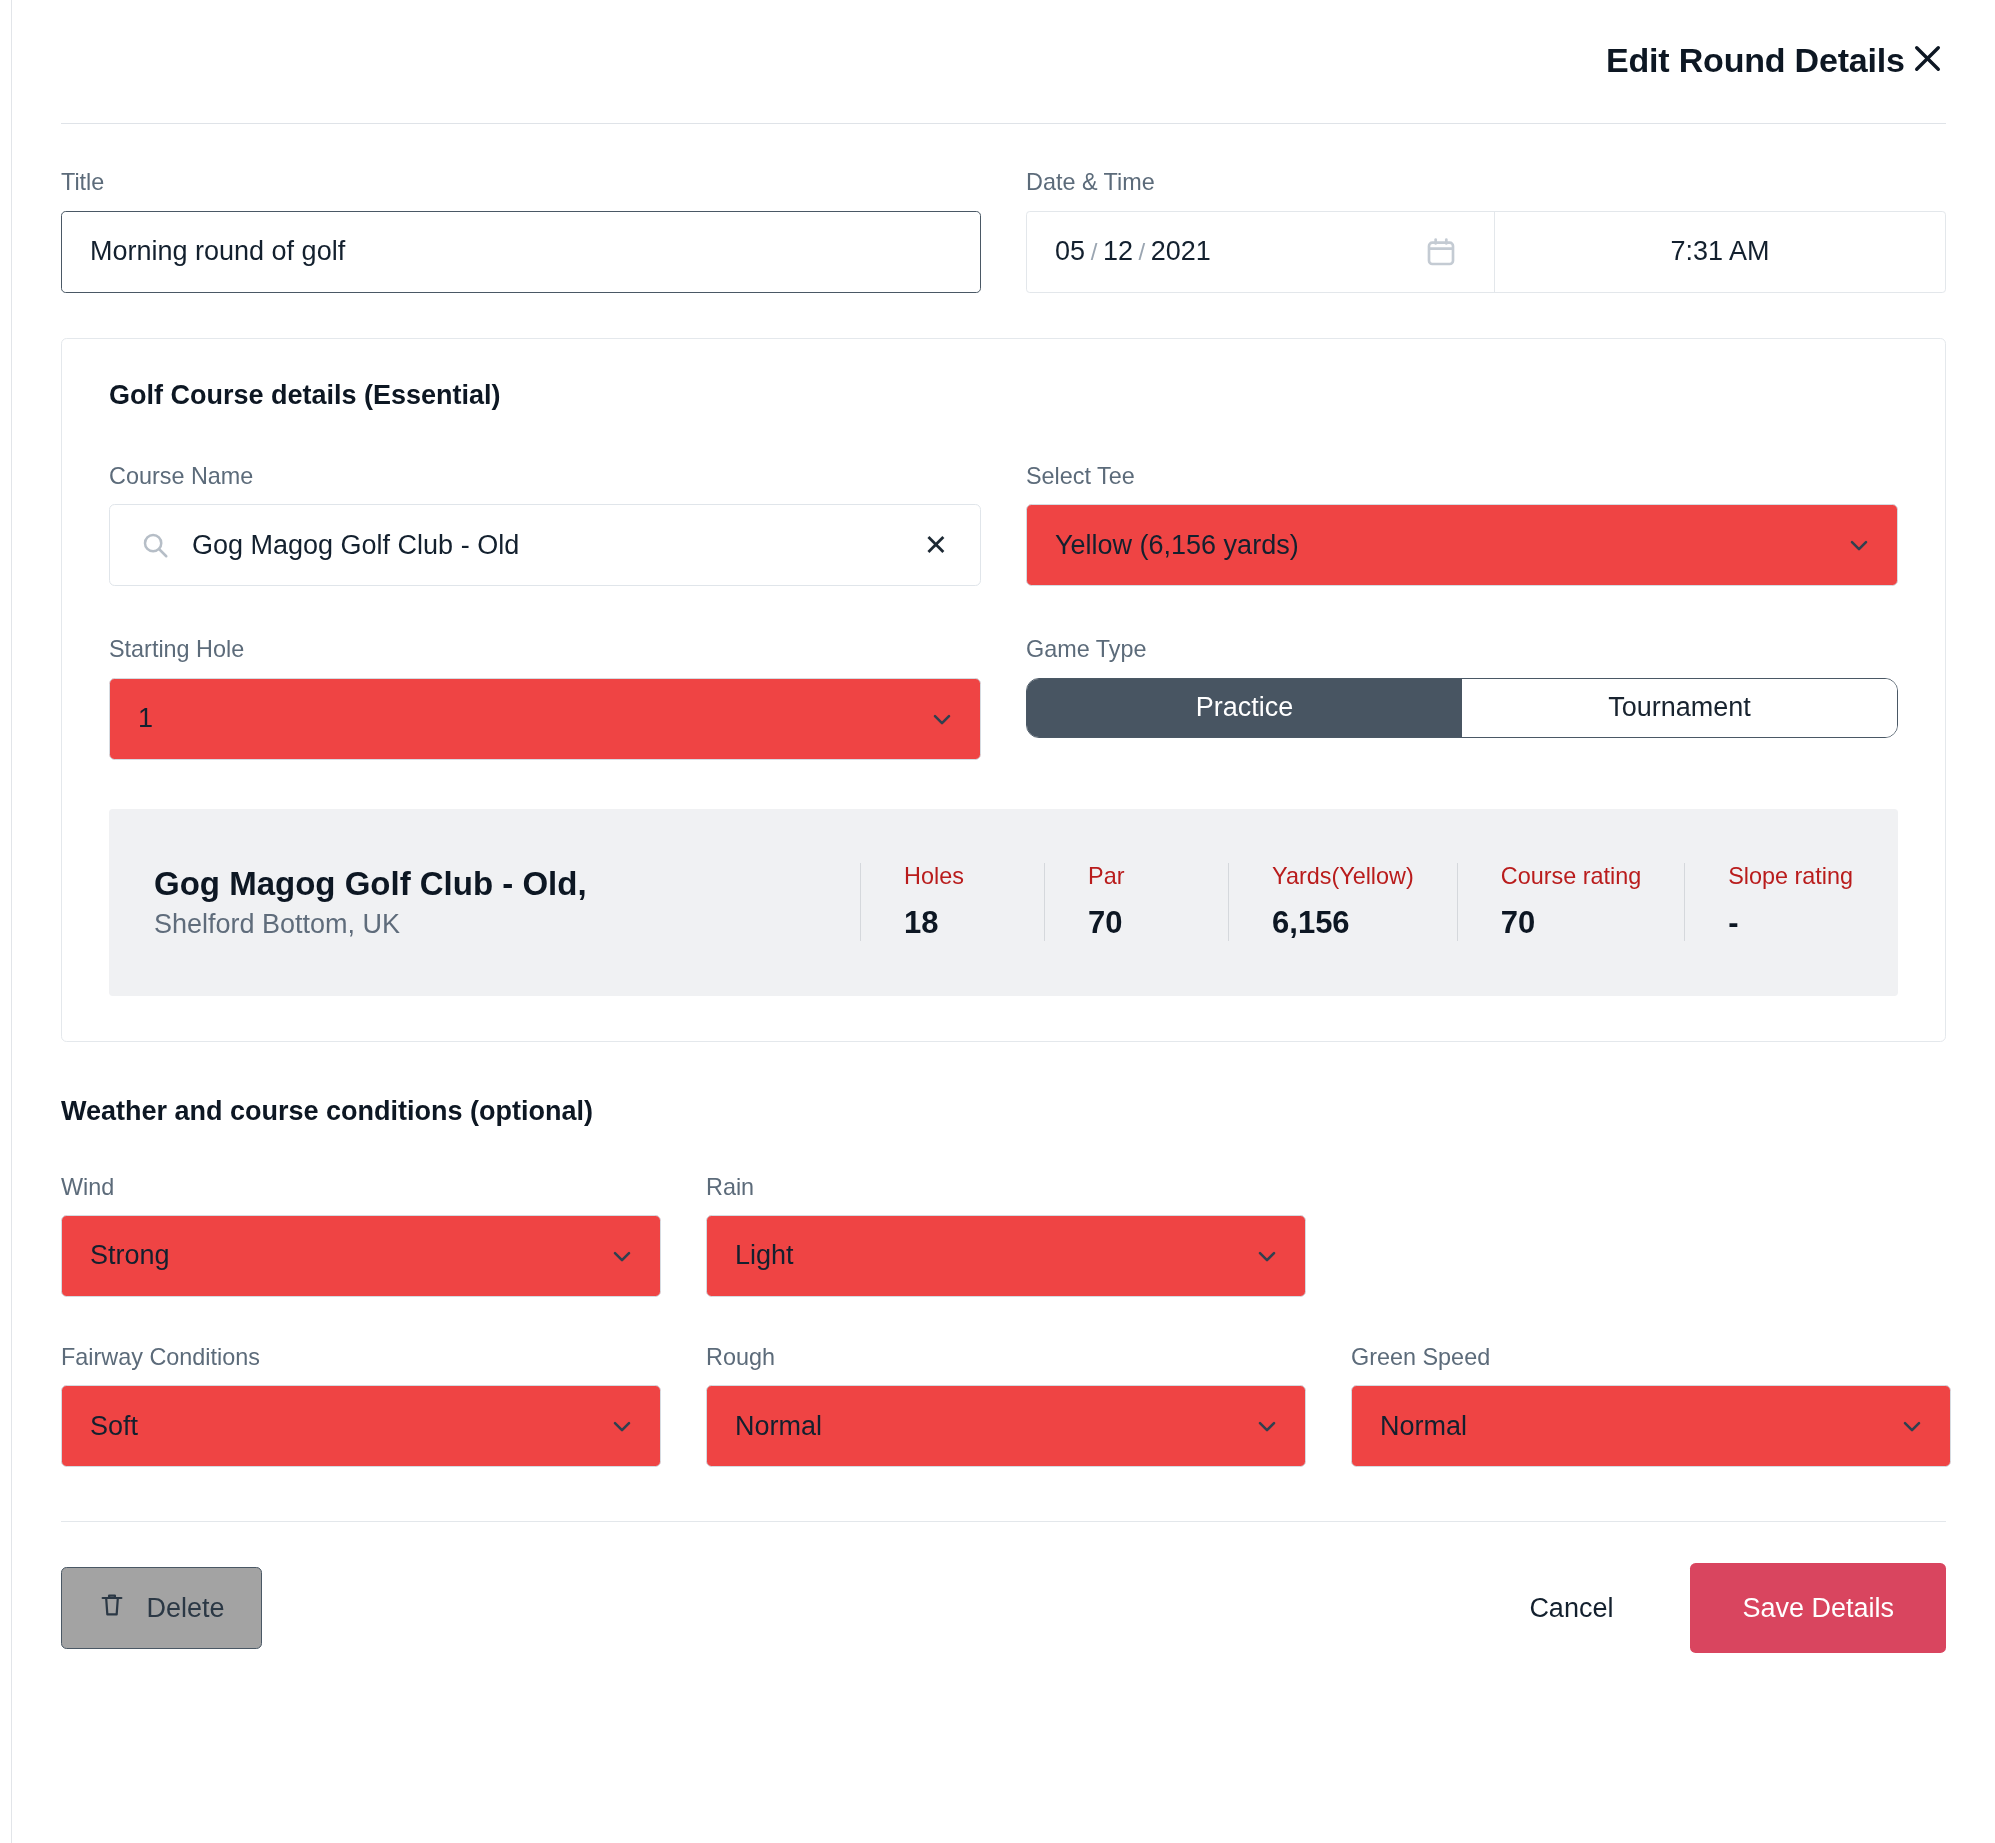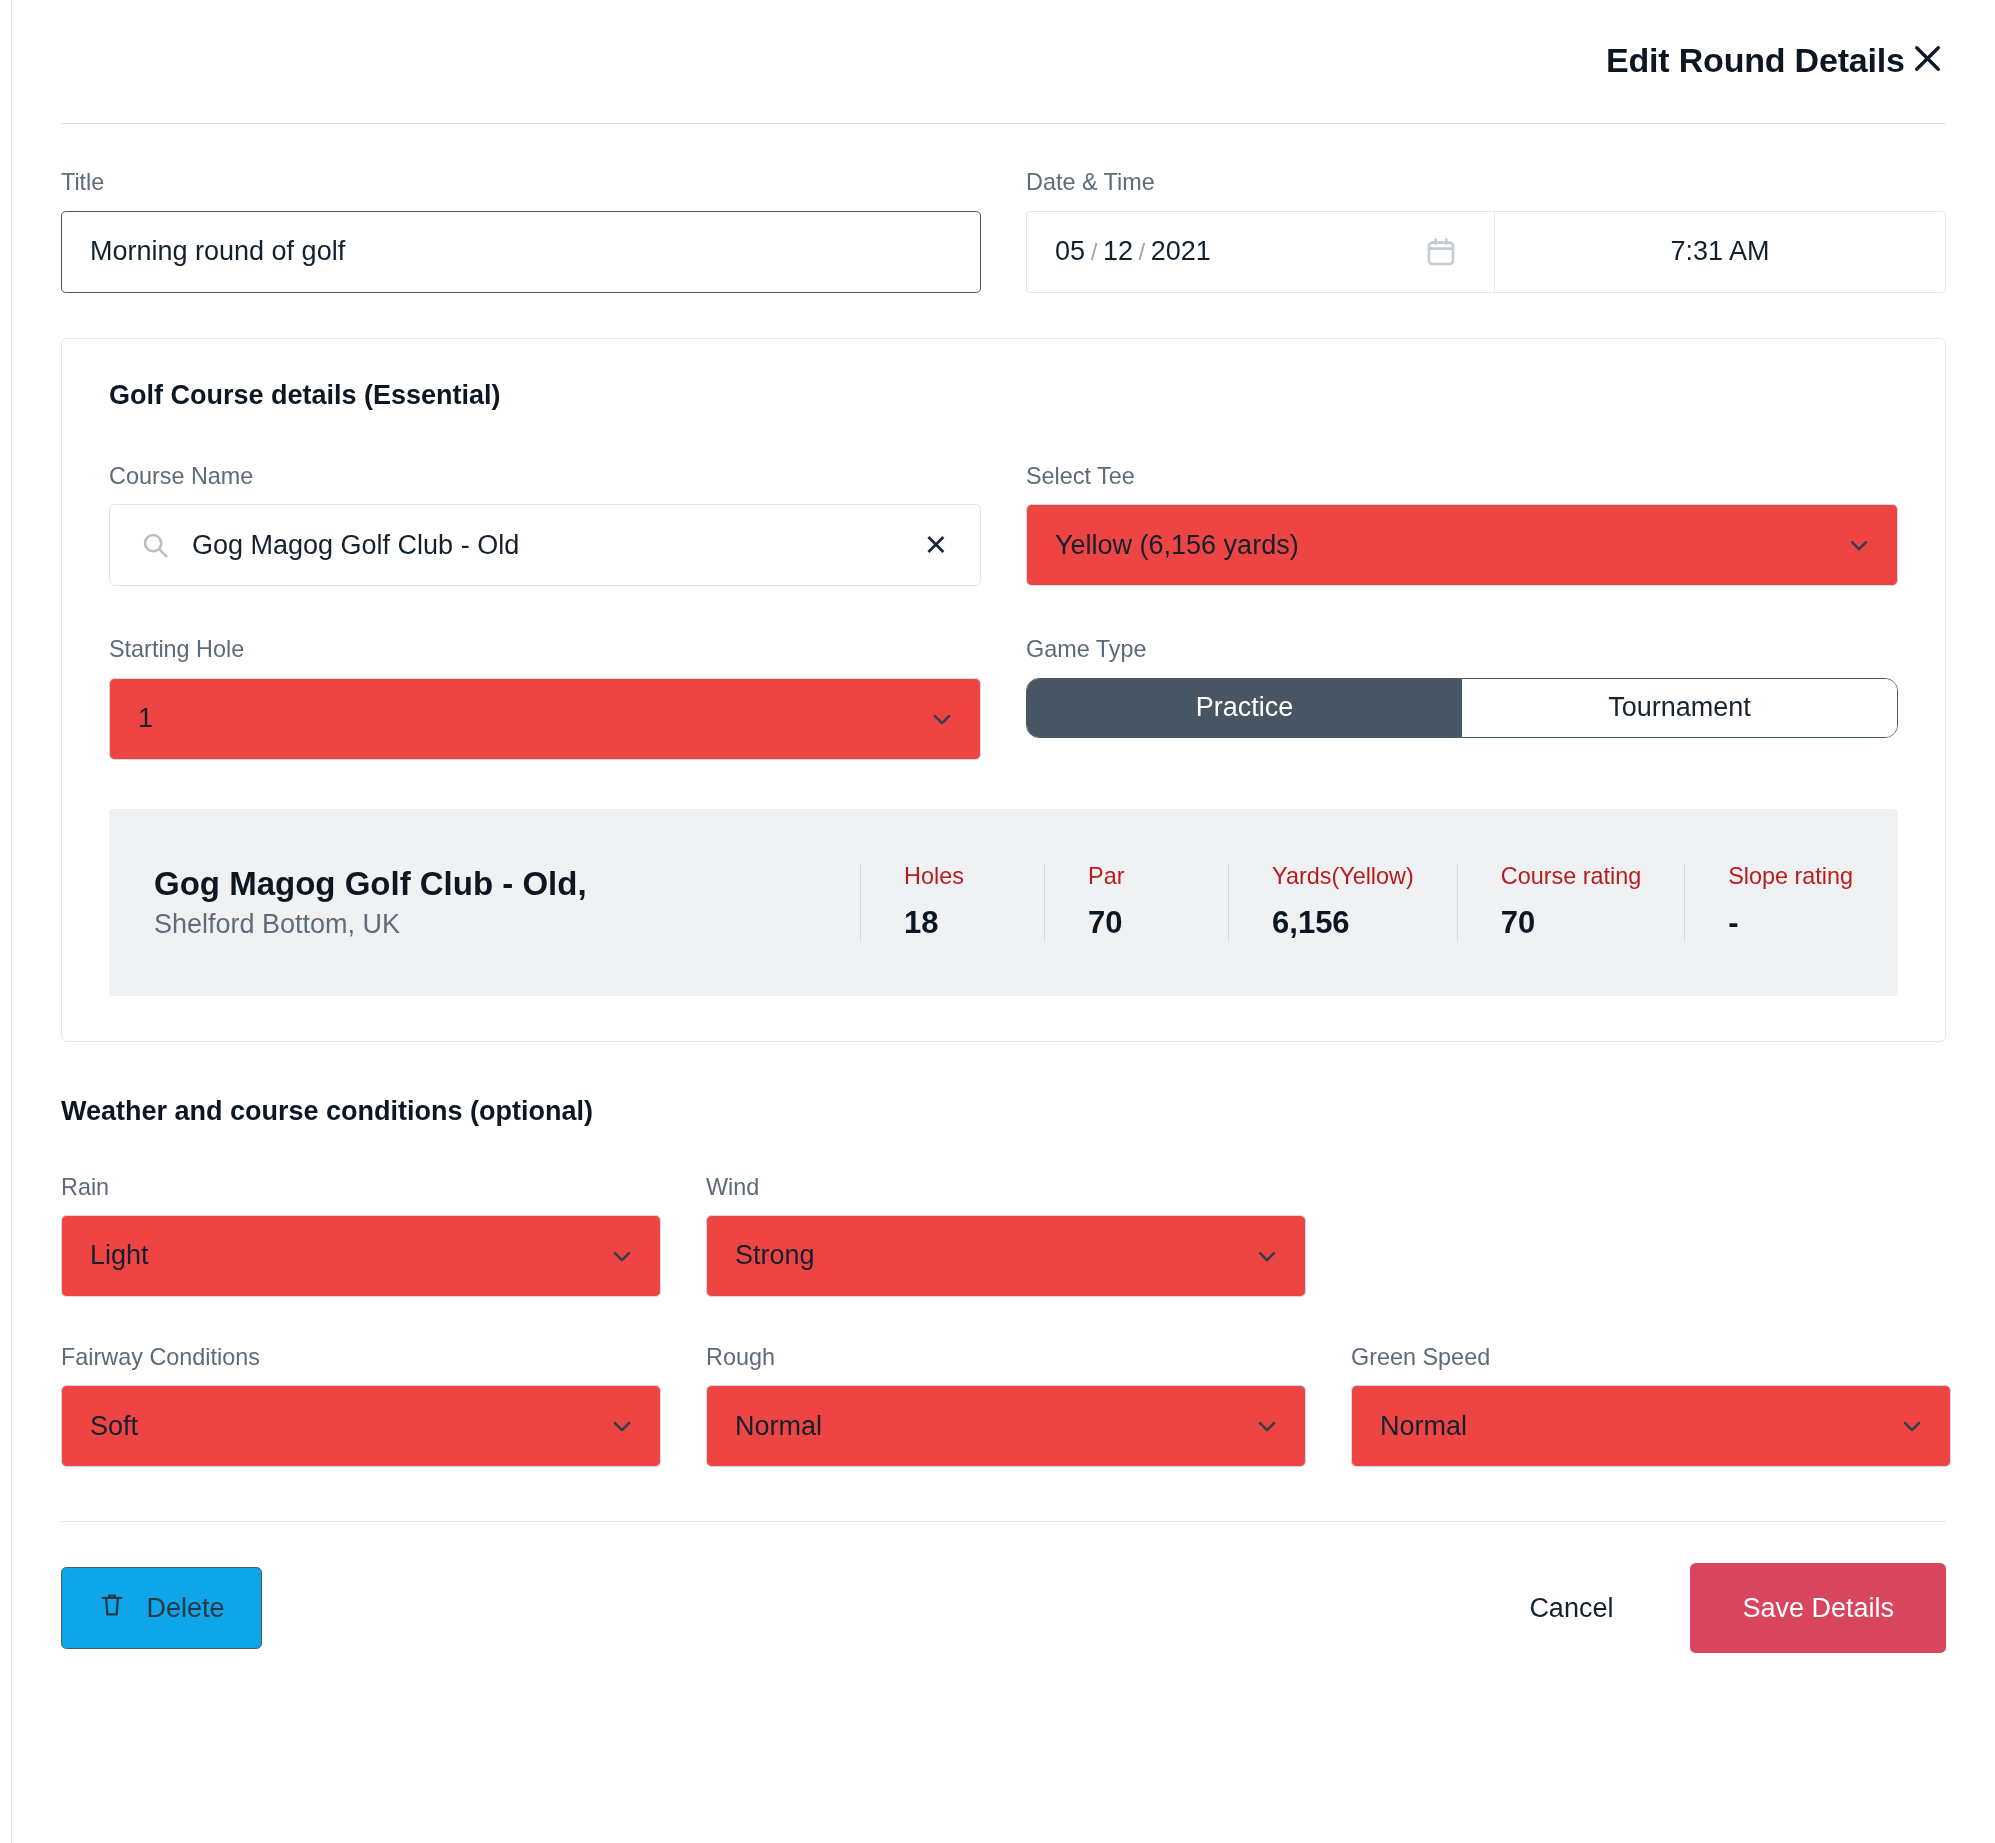--- a/index.html
+++ b/index.html
@@ -314,21 +314,21 @@
     margin-top: 41px;
   }
   .delete-btn {
     display: flex;
     align-items: center;
     gap: 20.6px;
     height: 82px;
     padding: 0 36px;
     border: 1.9px solid #4a5865;
     border-radius: 5.6px;
-    background: #0ea5e9;
+    background: #a3a3a3;
     font-size: 27px;
     color: #2b3845;
     font-family: "Liberation Sans", sans-serif;
     cursor: pointer;
   }
   .footer-right {
     display: flex;
     align-items: center;
     gap: 45px;
   }
@@ -484,34 +484,34 @@
         <div class="stat-label">Slope rating</div>
         <div class="stat-value">-</div>
       </div>
     </div>
   </div>
 
   <h2 class="section-title">Weather and course conditions (optional)</h2>
 
   <div class="weather-grid">
     <div class="weather-cell">
+      <label class="field-label">Wind</label>
+      <div class="select-box">
+        <span>Strong</span>
+        <span class="chev">
+          <svg width="28" height="28" viewBox="0 0 24 24" fill="none" stroke="#30404f" stroke-width="2.2" stroke-linecap="round" stroke-linejoin="round">
+              <polyline points="6 9.5 12 15.5 18 9.5"></polyline>
+            </svg>
+        </span>
+      </div>
+    </div>
+    <div class="weather-cell">
       <label class="field-label">Rain</label>
       <div class="select-box">
         <span>Light</span>
-        <span class="chev">
-          <svg width="28" height="28" viewBox="0 0 24 24" fill="none" stroke="#30404f" stroke-width="2.2" stroke-linecap="round" stroke-linejoin="round">
-              <polyline points="6 9.5 12 15.5 18 9.5"></polyline>
-            </svg>
-        </span>
-      </div>
-    </div>
-    <div class="weather-cell">
-      <label class="field-label">Wind</label>
-      <div class="select-box">
-        <span>Strong</span>
         <span class="chev">
           <svg width="28" height="28" viewBox="0 0 24 24" fill="none" stroke="#30404f" stroke-width="2.2" stroke-linecap="round" stroke-linejoin="round">
               <polyline points="6 9.5 12 15.5 18 9.5"></polyline>
             </svg>
         </span>
       </div>
     </div>
     <div class="weather-cell"></div>
   </div>
 

